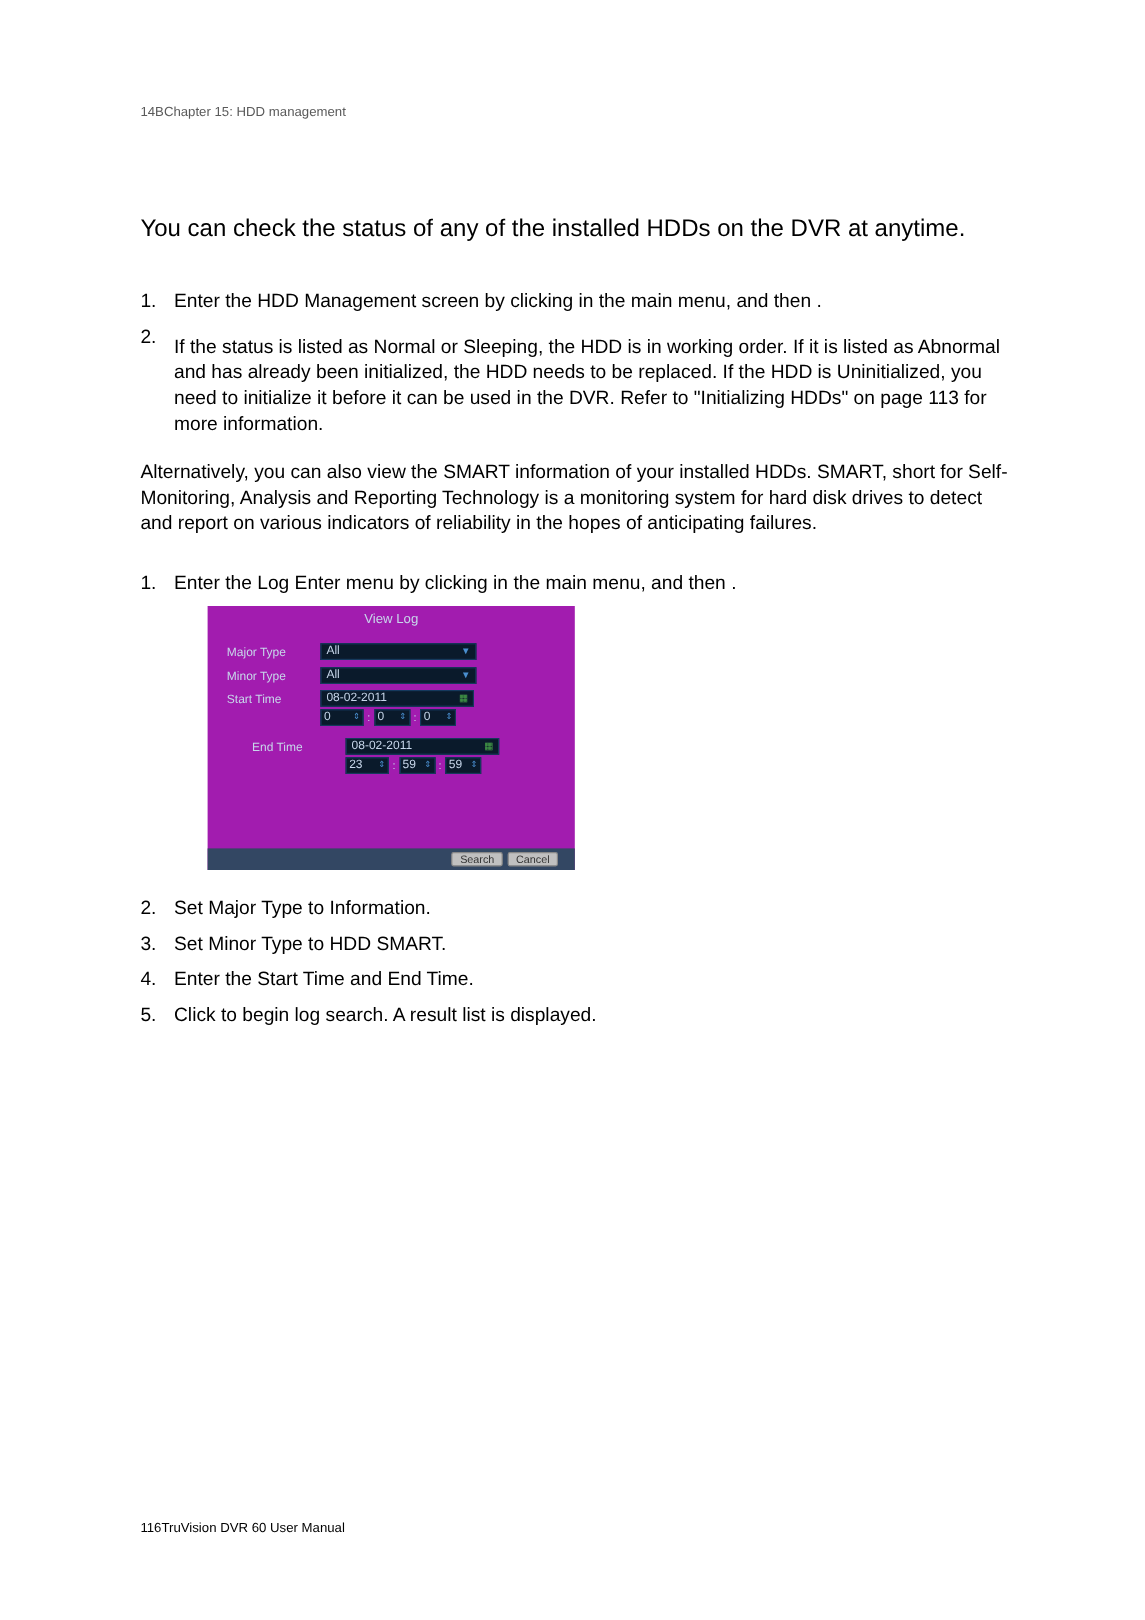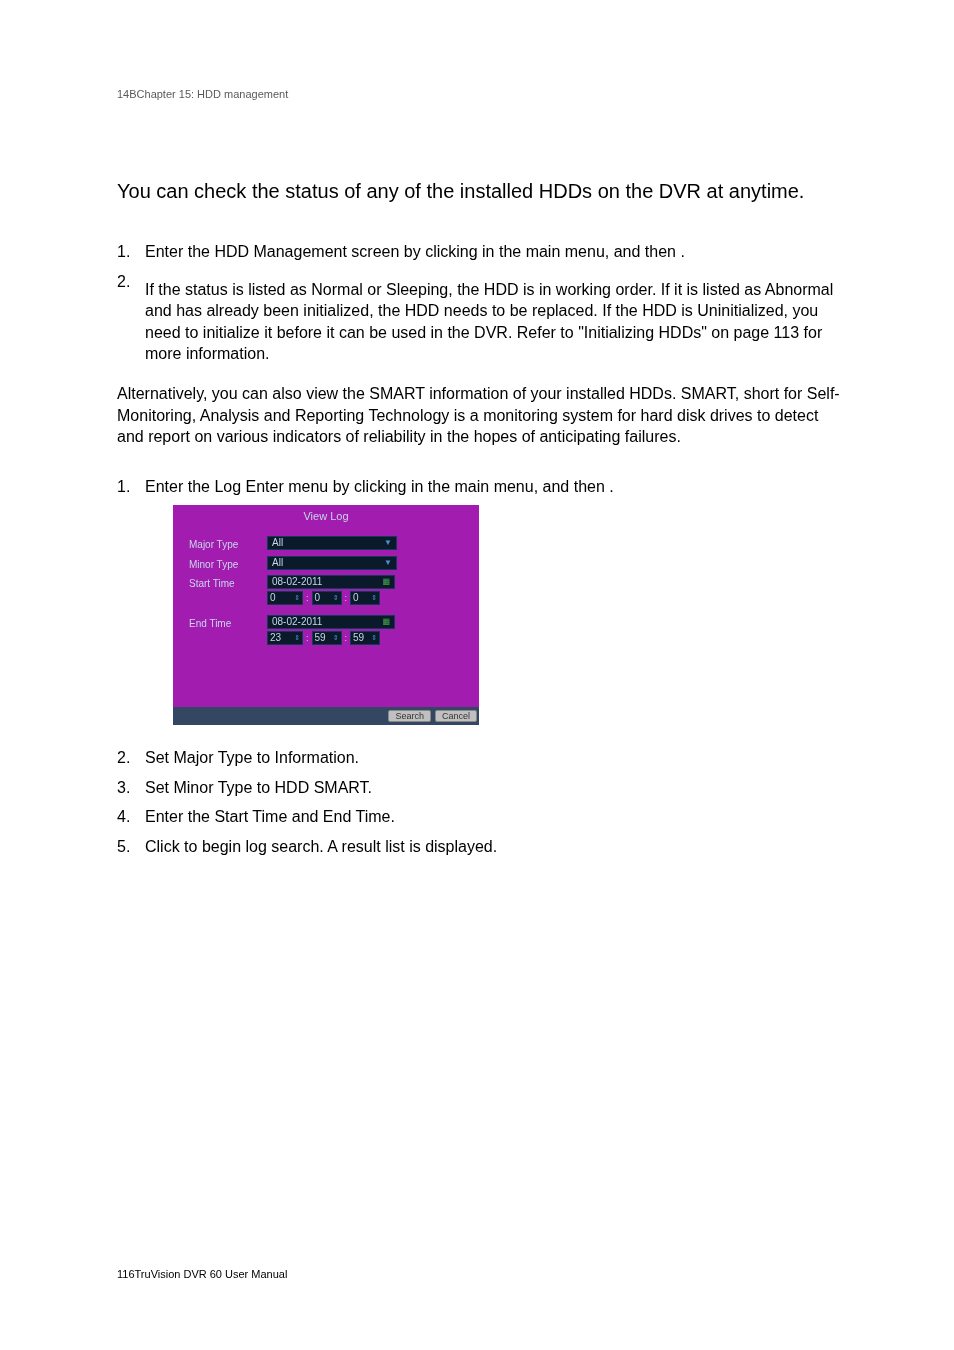--- a/index.html
+++ b/index.html
@@ -116,21 +116,21 @@
     }
     .spin { color:#4a8fd0; font-size:7px; }
     .colon { color:#c7d6ea; font-size:9px; padding:0 1px; height:14px; display:flex; align-items:center; }
     .bottom-bar {
       background:#334763;
       height:18px;
       margin-top:60px;
       display:flex;
       justify-content:flex-end;
       align-items:center;
-      padding:0 2px;
+      padding:0 14px;
       gap:4px;
     }
     .dlg-btn {
       background:#c0c0c0;
       border:1px solid #888;
       border-radius:2px;
       font-size:9px;
       padding:0 6px;
       height:12px;
       line-height:10px;
@@ -224,21 +224,21 @@
               </div>
               <span class="colon">:</span>
               <div class="nbox" style="width:30px;">
                 <span>0</span>
                 <span class="spin">⇕</span>
               </div>
             </div>
           </div>
         </div>
 
-        <div class="form-row" style="margin-top:6px;">
+        <div class="form-row" style="margin-top:6px;margin-left:21px;">
           <div class="form-label">End Time</div>
           <div class="date-block">
             <div class="date-row">
               <div class="dbox" style="width:128px;">
                 <span>08-02-2011</span>
                 <span class="cal">▦</span>
               </div>
             </div>
             <div class="date-row">
               <div class="nbox" style="width:36px;">

